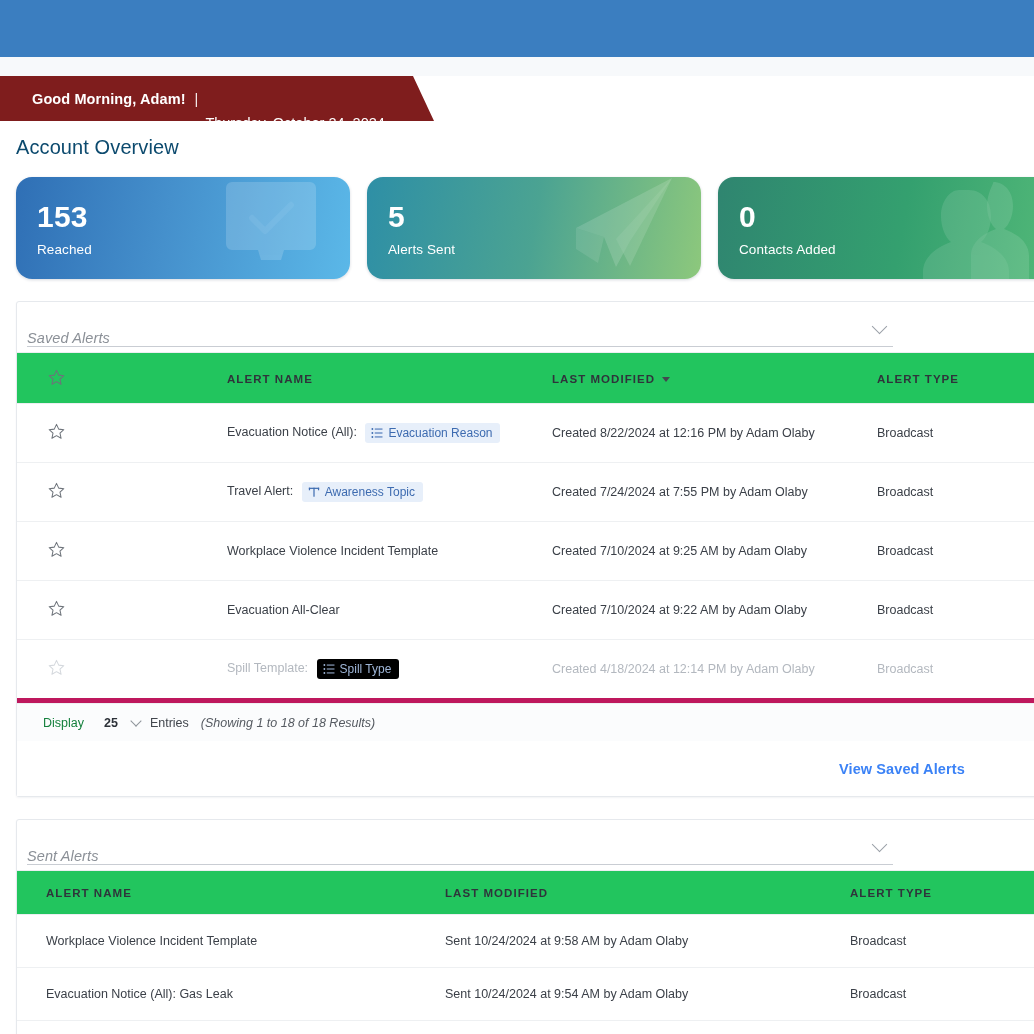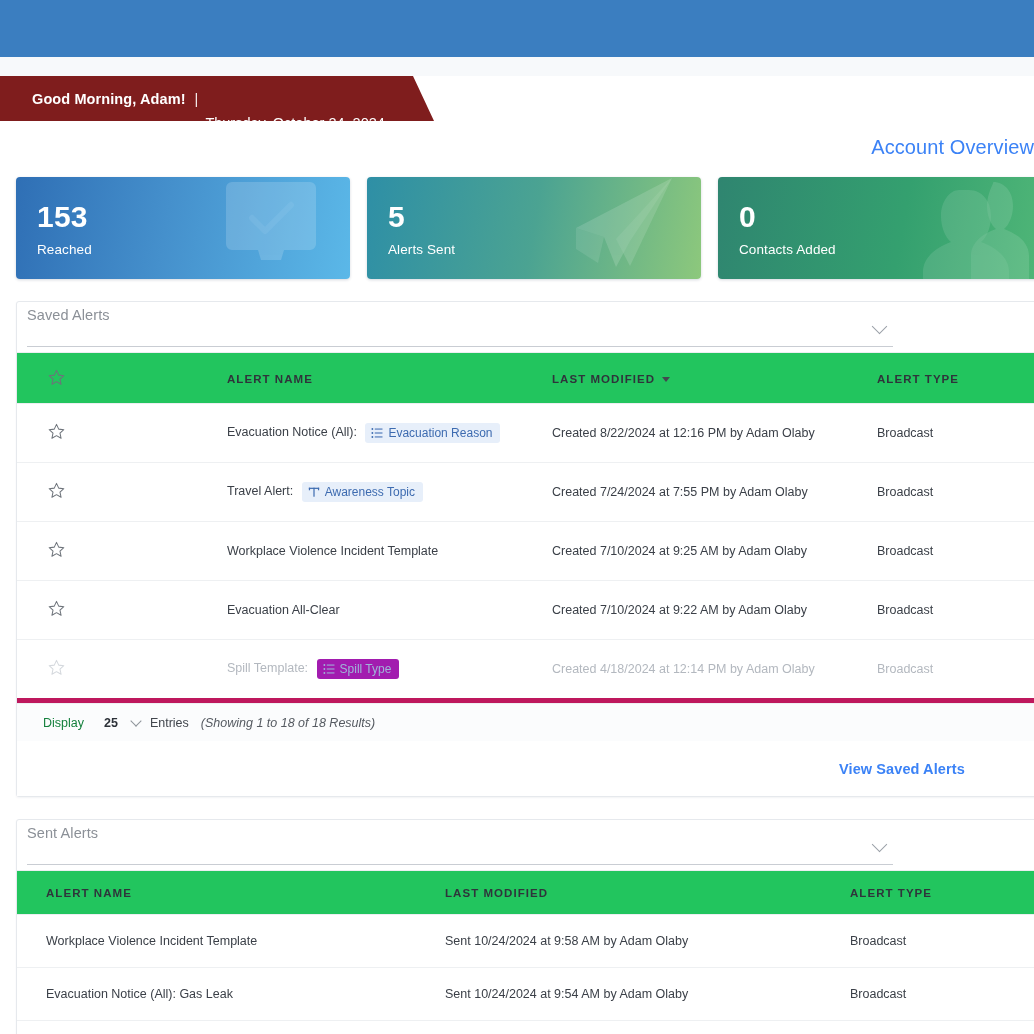--- a/index.html
+++ b/index.html
@@ -41,33 +41,33 @@
     white-space: nowrap;
   }
   .ribbon .greet { font-size: 14.5px; font-weight: bold; letter-spacing: .1px; }
   .ribbon .sep   { font-size: 14.5px; font-weight: normal; margin: 0 7px 0 9px; opacity: .92; }
   .ribbon .date  { font-size: 14.5px; font-weight: normal; margin-top: 48px; }
 
   
   .page { position: absolute; top: 121px; left: 0; width: 1034px; }
 
   .page-title {
-    font-size: 20px; color: #3b82f6; font-weight: normal;
-    padding: 15px 0 0 16px; letter-spacing: .1px; text-align: right;
+    font-size: 20px; color: #0c4a6e; font-weight: normal;
+    padding: 15px 0 0 16px; letter-spacing: .1px;
   }
 
   
   .stats {
     display: flex; gap: 17px;
     padding: 18px 0 0 16px;
   }
   .stat {
     position: relative;
     width: 334px; height: 102px;
-    border-radius: 4px;
+    border-radius: 16px;
     overflow: hidden;
     box-shadow: 0 1px 3px rgba(20,40,70,.18);
     flex: 0 0 auto;
   }
   .stat.reached   { background: linear-gradient(100deg, #2f6fb5 0%, #4590cc 45%, #5bb8e8 100%); }
   .stat.sent      { background: linear-gradient(100deg, #2e8fa6 0%, #4ba392 50%, #8dc87c 100%); }
   .stat.contacts  { background: linear-gradient(100deg, #2f8570 0%, #34a06f 55%, #52b878 100%); }
   .stat .num {
     position: absolute; left: 21px; top: 23px;
     font-size: 30px; font-weight: bold; color: #fff; letter-spacing: .2px;
@@ -97,21 +97,21 @@
   }
   .panel-head {
     height: 50px;
     display: flex; align-items: center;
     padding: 0 0 0 10px;
   }
   .panel-select {
     position: relative;
     width: 866px; height: 40px;
     border-bottom: 1px solid #c9cdd3;
-    display: flex; align-items: flex-start;
+    display: flex; align-items: flex-end; font-style: italic;
   }
   .panel-select .sel-label {
     font-size: 14.5px; color: #8b9097; letter-spacing: .1px;
   }
   .panel-select .chev {
     position: absolute; right: 8px; top: 50%; transform: translateY(-50%);
   }
   .chev-glyph {
     display: inline-block;
     width: 11px; height: 11px;
@@ -175,21 +175,21 @@
     color: #3d6bb0;
     border-radius: 3px;
     padding: 3px 8px 3px 6px;
     font-size: 12px;
     margin-left: 5px;
     vertical-align: middle;
   }
   .chip svg { display: block; flex: 0 0 auto; }
 
   .row-faded td { color: #b3b8bf; border-bottom-color: #f2f4f6; }
-  .row-faded .chip { background: #a21caf; color: #9fb6d8; }
+  .row-faded .chip { background: #000000; color: #9fb6d8; }
   .row-faded .star svg path,
   .row-faded .star svg polygon { stroke: #d4d8dd; }
 
   
   .entries-bar {
     display: flex; align-items: center;
     height: 38px;
     padding-left: 14px;
     background: #fbfcfd;
     border-top: 1px solid #eef0f2;

